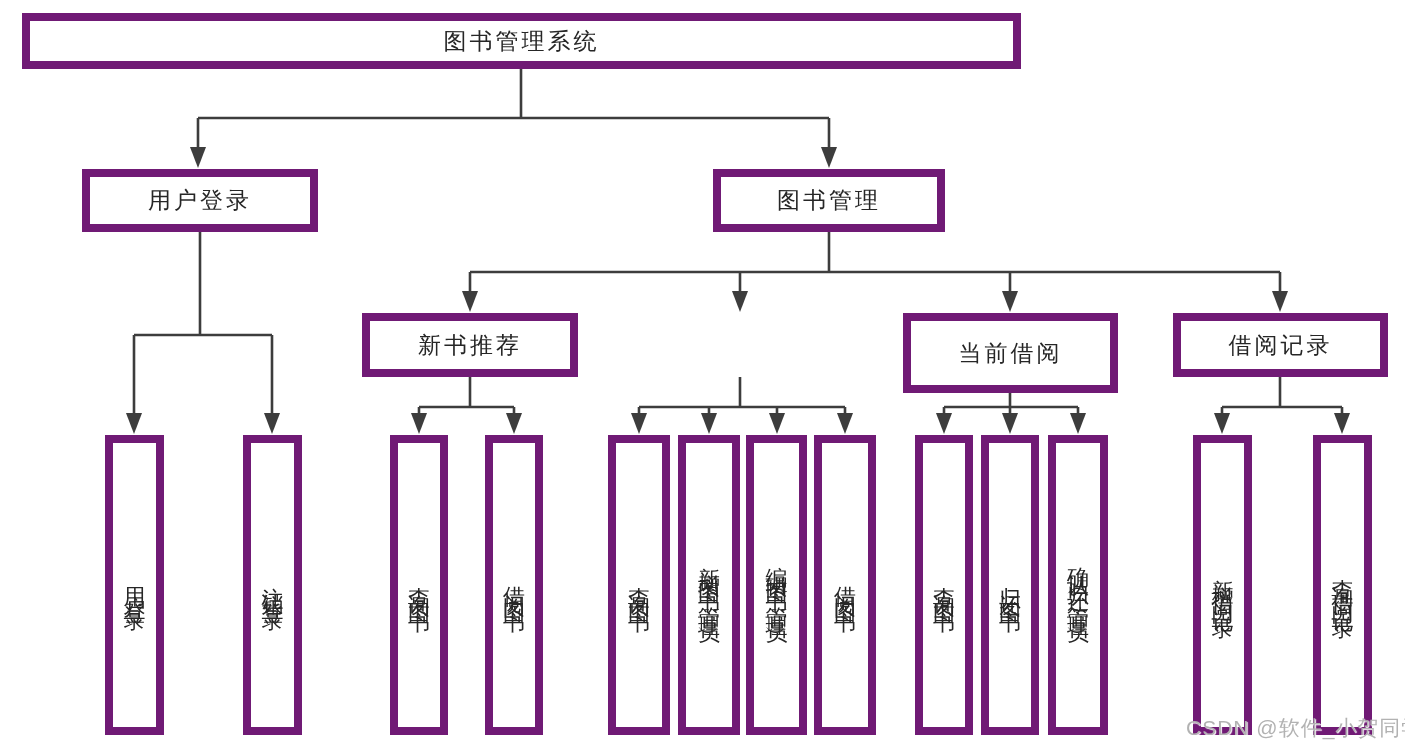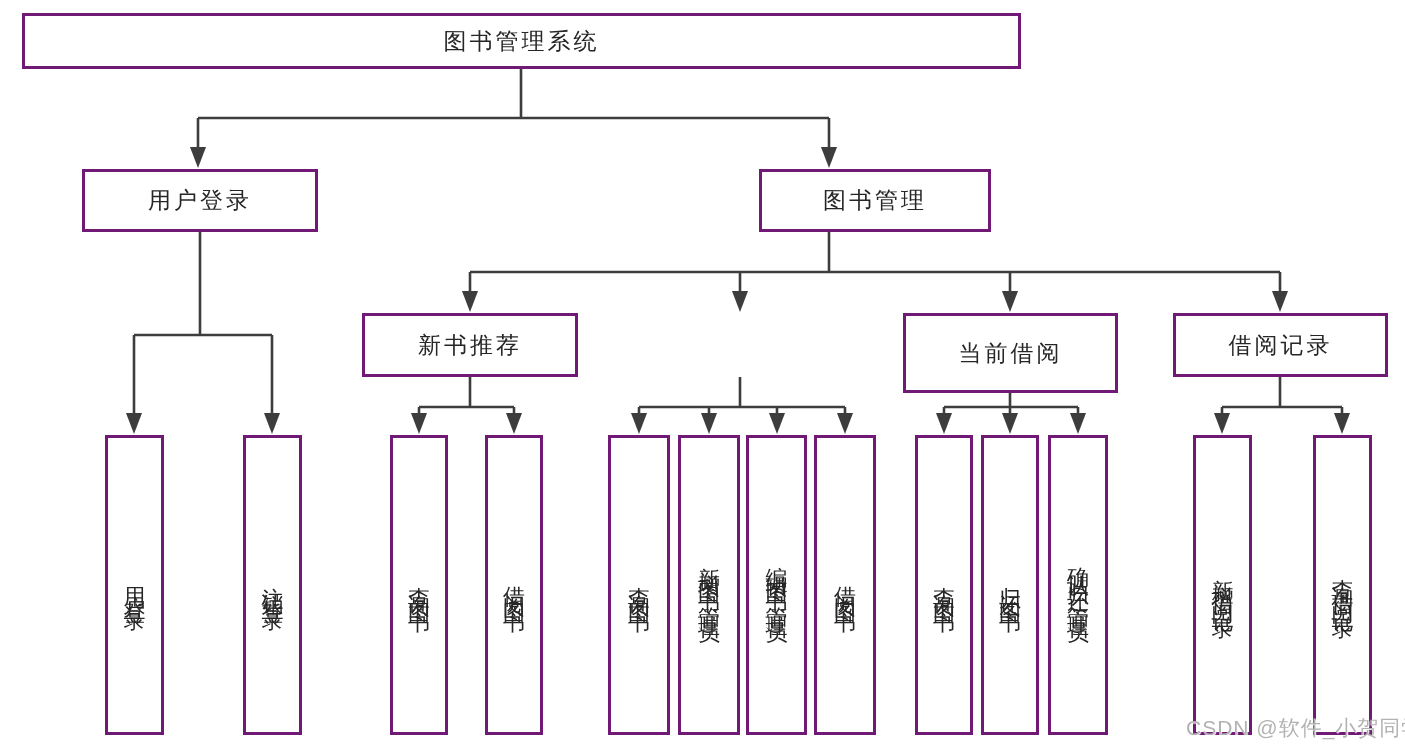--- a/index.html
+++ b/index.html
@@ -18,21 +18,21 @@
   .connectors {
     position: absolute;
     left: 0;
     top: 0;
     width: 1405px;
     height: 747px;
   }
   .node {
     position: absolute;
     box-sizing: border-box;
-    border: 3px solid #701a75;
+    border: 8px solid #701a75;
     background: #ffffff;
     display: flex;
     align-items: center;
     justify-content: center;
     color: #262626;
   }
   .node.h {
     font-size: 23px;
     letter-spacing: 3px;
     white-space: nowrap;
@@ -95,21 +95,21 @@
     </g>
   </svg>
 
   <div class="node h" style="left:22px; top:13px; width:999px; height:56px;">
     <span>图书管理系统</span>
   </div>
 
   <div class="node h" style="left:82px; top:169px; width:236px; height:63px;">
     <span>用户登录</span>
   </div>
-  <div class="node h" style="left:713px; top:169px; width:232px; height:63px;margin-left:46px;">
+  <div class="node h" style="left:713px; top:169px; width:232px; height:63px;">
     <span>图书管理</span>
   </div>
 
   <div class="node h" style="left:362px; top:313px; width:216px; height:64px;">
     <span>新书推荐</span>
   </div>
   <div class="node h" style="left:903px; top:313px; width:215px; height:80px;">
     <span>当前借阅</span>
   </div>
   <div class="node h" style="left:1173px; top:313px; width:215px; height:64px;">

